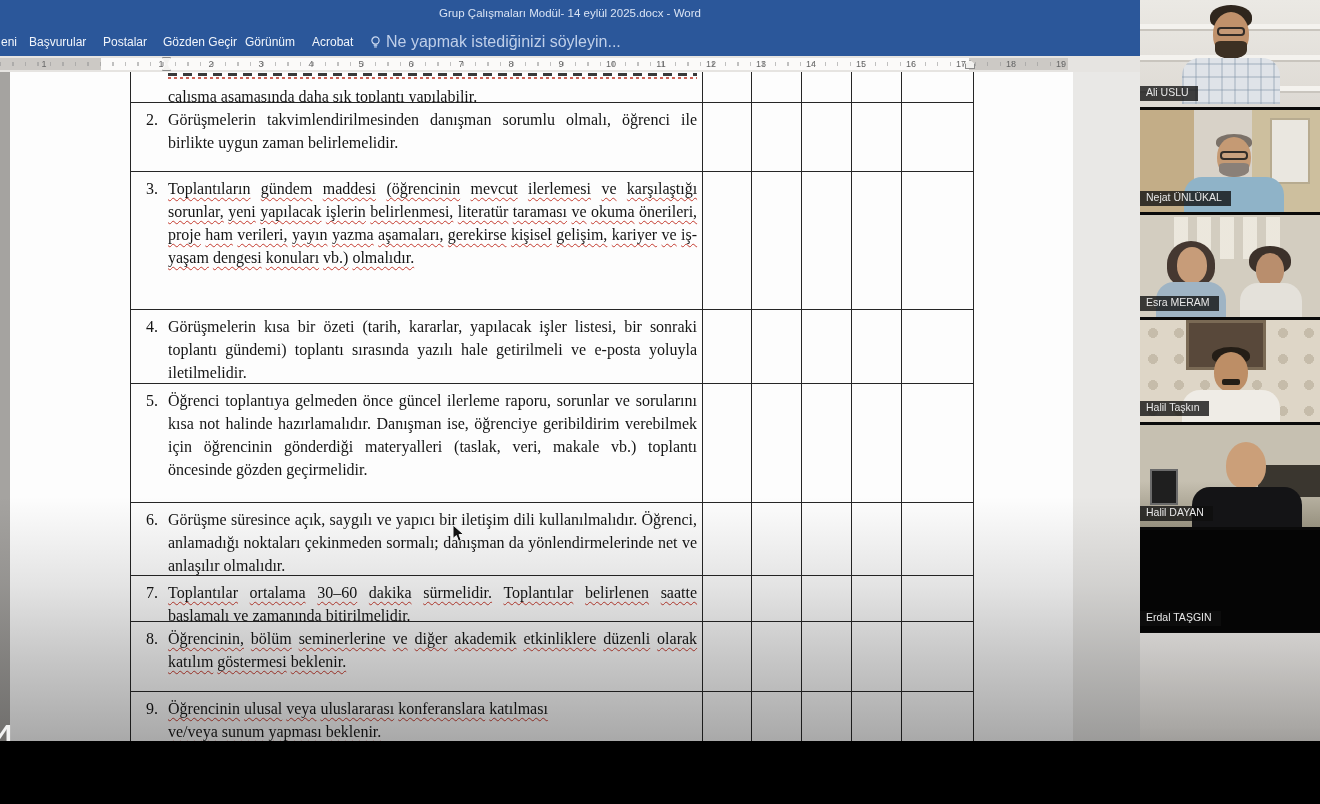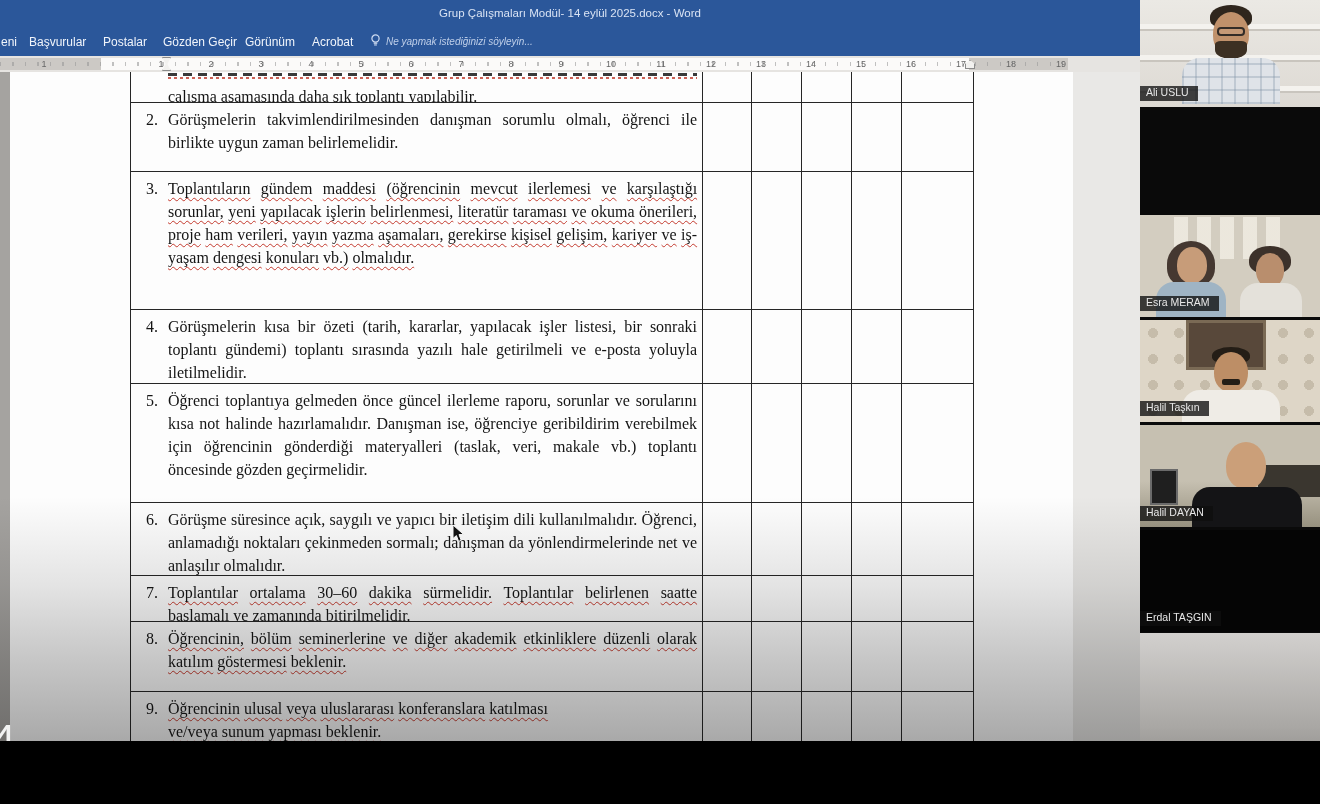--- a/index.html
+++ b/index.html
@@ -6,21 +6,21 @@
   *{box-sizing:border-box;}
   .screen{position:relative;width:1320px;height:741px;overflow:hidden;background:#000;
           font-family:"Liberation Sans",sans-serif;}
 
   
   .wordapp{position:absolute;left:0;top:0;width:1140px;height:804px;background:#e9e8e6;}
   .titlebar{position:absolute;left:0;top:0;width:1140px;height:28px;background:#2b579a;}
   .title{position:absolute;left:0;right:0;top:7px;text-align:center;font-size:11.5px;color:#d9e3f4;}
   .tabsrow{position:absolute;left:0;top:28px;width:1140px;height:28px;background:#2b579a;}
   .tab{position:absolute;top:0;height:28px;line-height:28px;color:#f1f5fb;font-size:12px;white-space:nowrap;cursor:default;}
-  .tellme{position:absolute;left:370px;top:0;height:28px;line-height:28px;color:#bfcfe9;font-size:10px;white-space:nowrap;font-style:italic;}
+  .tellme{position:absolute;left:370px;top:0;height:28px;line-height:28px;color:#bfcfe9;font-size:16px;white-space:nowrap;}
   .bulb{display:inline-block;vertical-align:-2px;margin-right:5px;}
 
   
   .rulerrow{position:absolute;left:0;top:56px;width:1140px;height:16px;background:#e6e4e1;}
   .rzone{position:absolute;top:2px;height:12px;}
   .rz-greyL{left:0;width:101px;background:#ccc9c5;}
   .rz-white{left:101px;width:868px;background:#fbfaf9;}
   .rz-greyR{left:969px;width:99px;background:#ccc9c5;}
   .rticks{position:absolute;left:0;top:6px;width:1068px;height:4px;
           background:repeating-linear-gradient(90deg,#999 0 1px,transparent 1px 12.5px);opacity:.6;}
@@ -273,20 +273,29 @@
     <div class="panelfill"></div>
   <div class="vid p1" style="top: 0px; height: 107px;">
         <div class="bg"></div>
         <div class="hair"></div>
         <div class="head"></div>
         <div class="glasses"></div>
         <div class="beard"></div>
         <div class="torso"></div>
         <span class="vlabel">Ali USLU</span>
       </div>
+      <div class="vid p2" style="top: 110px; height: 102px;">
+        <div class="bg"></div>
+        <div class="hair"></div>
+        <div class="head"></div>
+        <div class="glasses"></div>
+        <div class="beard"></div>
+        <div class="torso"></div>
+        <span class="vlabel">Nejat ÜNLÜKAL</span>
+      </div>
       <div class="vid p3" style="top: 215px; height: 102px;">
         <div class="bg"></div>
         <div class="hair"></div>
         <div class="head"></div>
         <div class="torso"></div>
         <div class="hair2"></div>
         <div class="head2"></div>
         <div class="torso2"></div>
         <span class="vlabel">Esra MERAM</span>
       </div>

